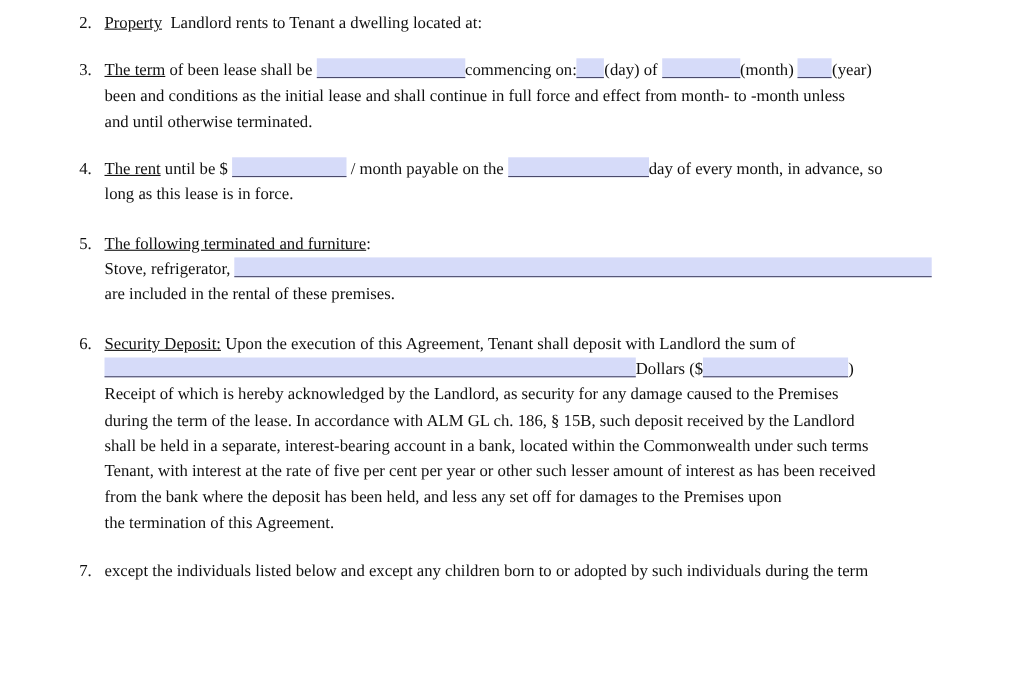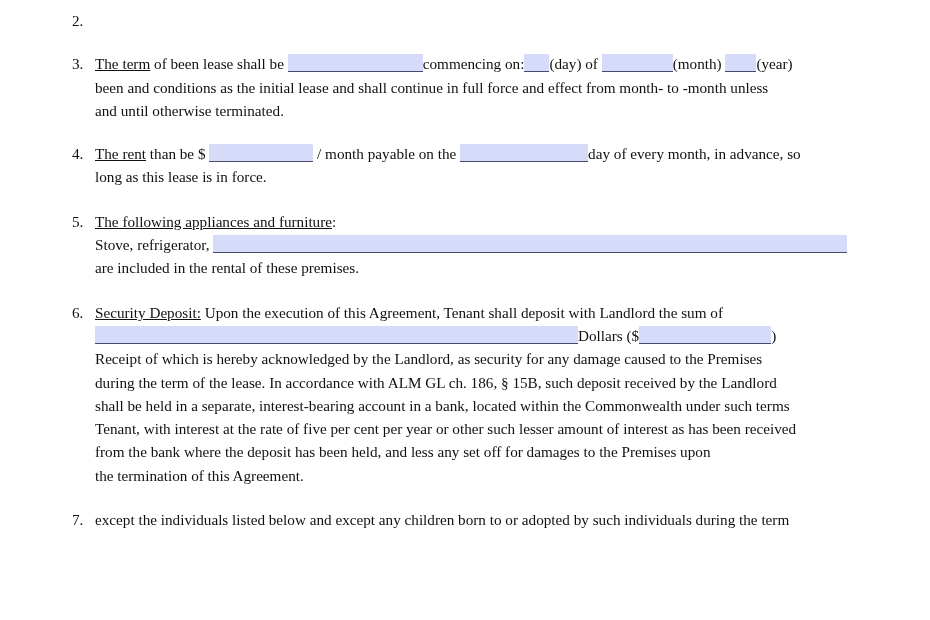--- a/index.html
+++ b/index.html
@@ -73,49 +73,52 @@
   .line { white-space: nowrap; }
 </style>
 </head>
 <body>
 
 <div class="page">
 
   <div class="clause sp-after">
     <div class="clause-num">2.</div>
     <div class="clause-body">
+      <div class="line">
+        <span class="u">Property</span>&nbsp;&nbsp;<span>Landlord rents to Tenant a dwelling located at:</span>
+      </div>
     </div>
   </div>
 
   <div class="clause sp-after">
     <div class="clause-num">3.</div>
     <div class="clause-body">
       <div class="line">
         <span class="u">The term</span>&nbsp;<span>of been lease shall be</span>&nbsp;<span class="fld w-term"></span><span>commencing on:</span><span class="fld w-day"></span><span>(day) of</span>&nbsp;<span class="fld w-month"></span><span>(month)</span>&nbsp;<span class="fld w-year"></span><span>(year)</span>
       </div>
       <div>been and conditions as the initial lease and shall continue in full force and effect from month- to -month unless</div>
       <div>and until otherwise terminated.</div>
     </div>
   </div>
 
   <div class="clause sp-after-lg">
     <div class="clause-num">4.</div>
     <div class="clause-body">
       <div class="line">
-        <span class="u">The rent</span>&nbsp;<span>than be $</span>&nbsp;<span class="fld w-rent"></span>&nbsp;<span>/ month payable on the</span>&nbsp;<span class="fld w-dayof"></span><span>day of every month, in advance, so</span>
+        <span class="u">The rent</span>&nbsp;<span>until be $</span>&nbsp;<span class="fld w-rent"></span>&nbsp;<span>/ month payable on the</span>&nbsp;<span class="fld w-dayof"></span><span>day of every month, in advance, so</span>
       </div>
       <div>long as this lease is in force.</div>
     </div>
   </div>
 
   <div class="clause sp-after-lg">
     <div class="clause-num">5.</div>
     <div class="clause-body">
       <div class="line">
-        <span class="u">The following appliances and furniture</span><span>:</span>
+        <span class="u">The following terminated and furniture</span><span>:</span>
       </div>
       <div class="line">
         <span>Stove, refrigerator,</span>&nbsp;<span class="fld w-appl"></span>
       </div>
       <div>are included in the rental of these premises.</div>
     </div>
   </div>
 
   <div class="clause sp-after-lg">
     <div class="clause-num">6.</div>

